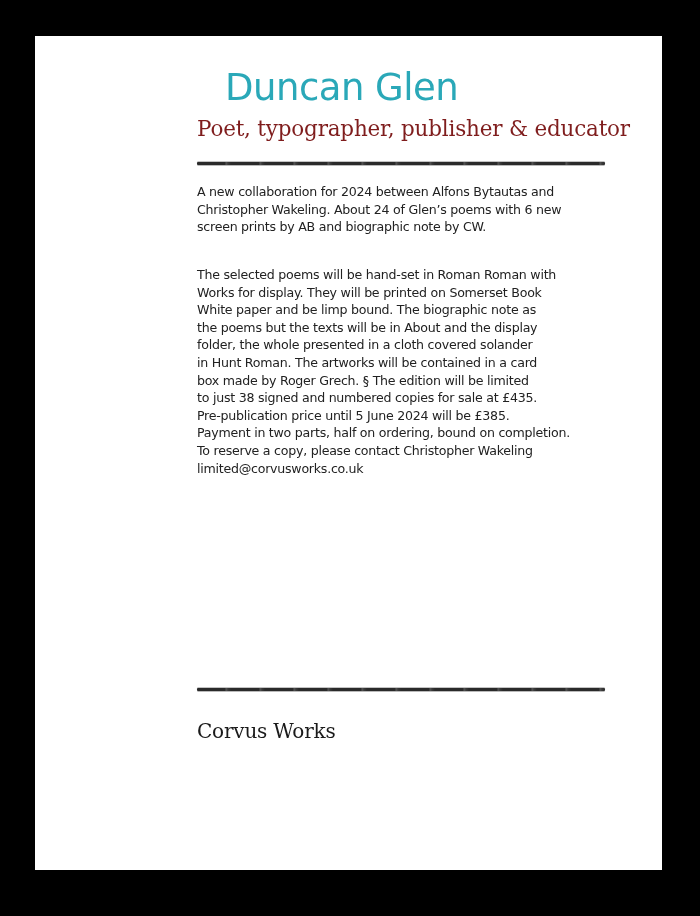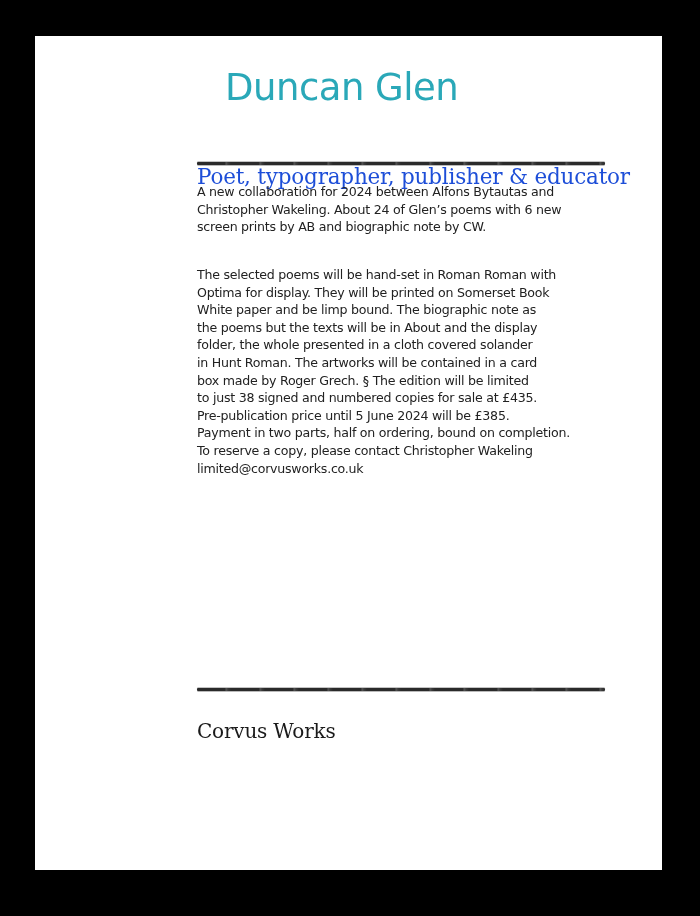--- a/index.html
+++ b/index.html
@@ -32,24 +32,23 @@
       color: #2aa8b8;
       white-space: nowrap;
       margin-left: 28px;
     }
     .subtitle {
       position: absolute;
       left: 162px;
       top: 80px;
       font-family: "DejaVu Serif", serif;
       font-size: 21.5px;
-      color: #1d4ed8;
+      color: #7f1d1d;
       white-space: nowrap;
       letter-spacing: -0.2px;
-      margin-top: 48px;
     }
     .rule {
       position: absolute;
       left: 162px;
       width: 408px;
       height: 3px;
       background: repeating-linear-gradient(90deg, #2a2a2a 0px, #2a2a2a 28px, #555 29px, #3a3a3a 31px, #2a2a2a 34px);
       border-radius: 1px;
       box-shadow: 0 0.5px 0 #777, 0 -0.5px 0 #888;
     }
@@ -93,21 +92,21 @@
   <div class="rule top"></div>
 
   <div class="para p1">
     <span class="line">A new collaboration for 2024 between Alfons Bytautas and</span>
     <span class="line">Christopher Wakeling. About 24 of Glen’s poems with 6 new</span>
     <span class="line">screen prints by AB and biographic note by CW.</span>
   </div>
 
   <div class="para p2">
     <span class="line">The selected poems will be hand-set in Roman Roman with</span>
-    <span class="line">Optima for display. They will be printed on Somerset Book</span>
+    <span class="line">Works for display. They will be printed on Somerset Book</span>
     <span class="line">White paper and be limp bound. The biographic note as</span>
     <span class="line">the poems but the texts will be in About and the display</span>
     <span class="line">folder, the whole presented in a cloth covered solander</span>
     <span class="line">in Hunt Roman. The artworks will be contained in a card</span>
     <span class="line">box made by Roger Grech. § The edition will be limited</span>
     <span class="line">to just 38 signed and numbered copies for sale at £435.</span>
     <span class="line">Pre-publication price until 5 June 2024 will be £385.</span>
     <span class="line">Payment in two parts, half on ordering, bound on completion.</span>
     <span class="line">To reserve a copy, please contact Christopher Wakeling</span>
     <span class="line">limited@corvusworks.co.uk</span>

